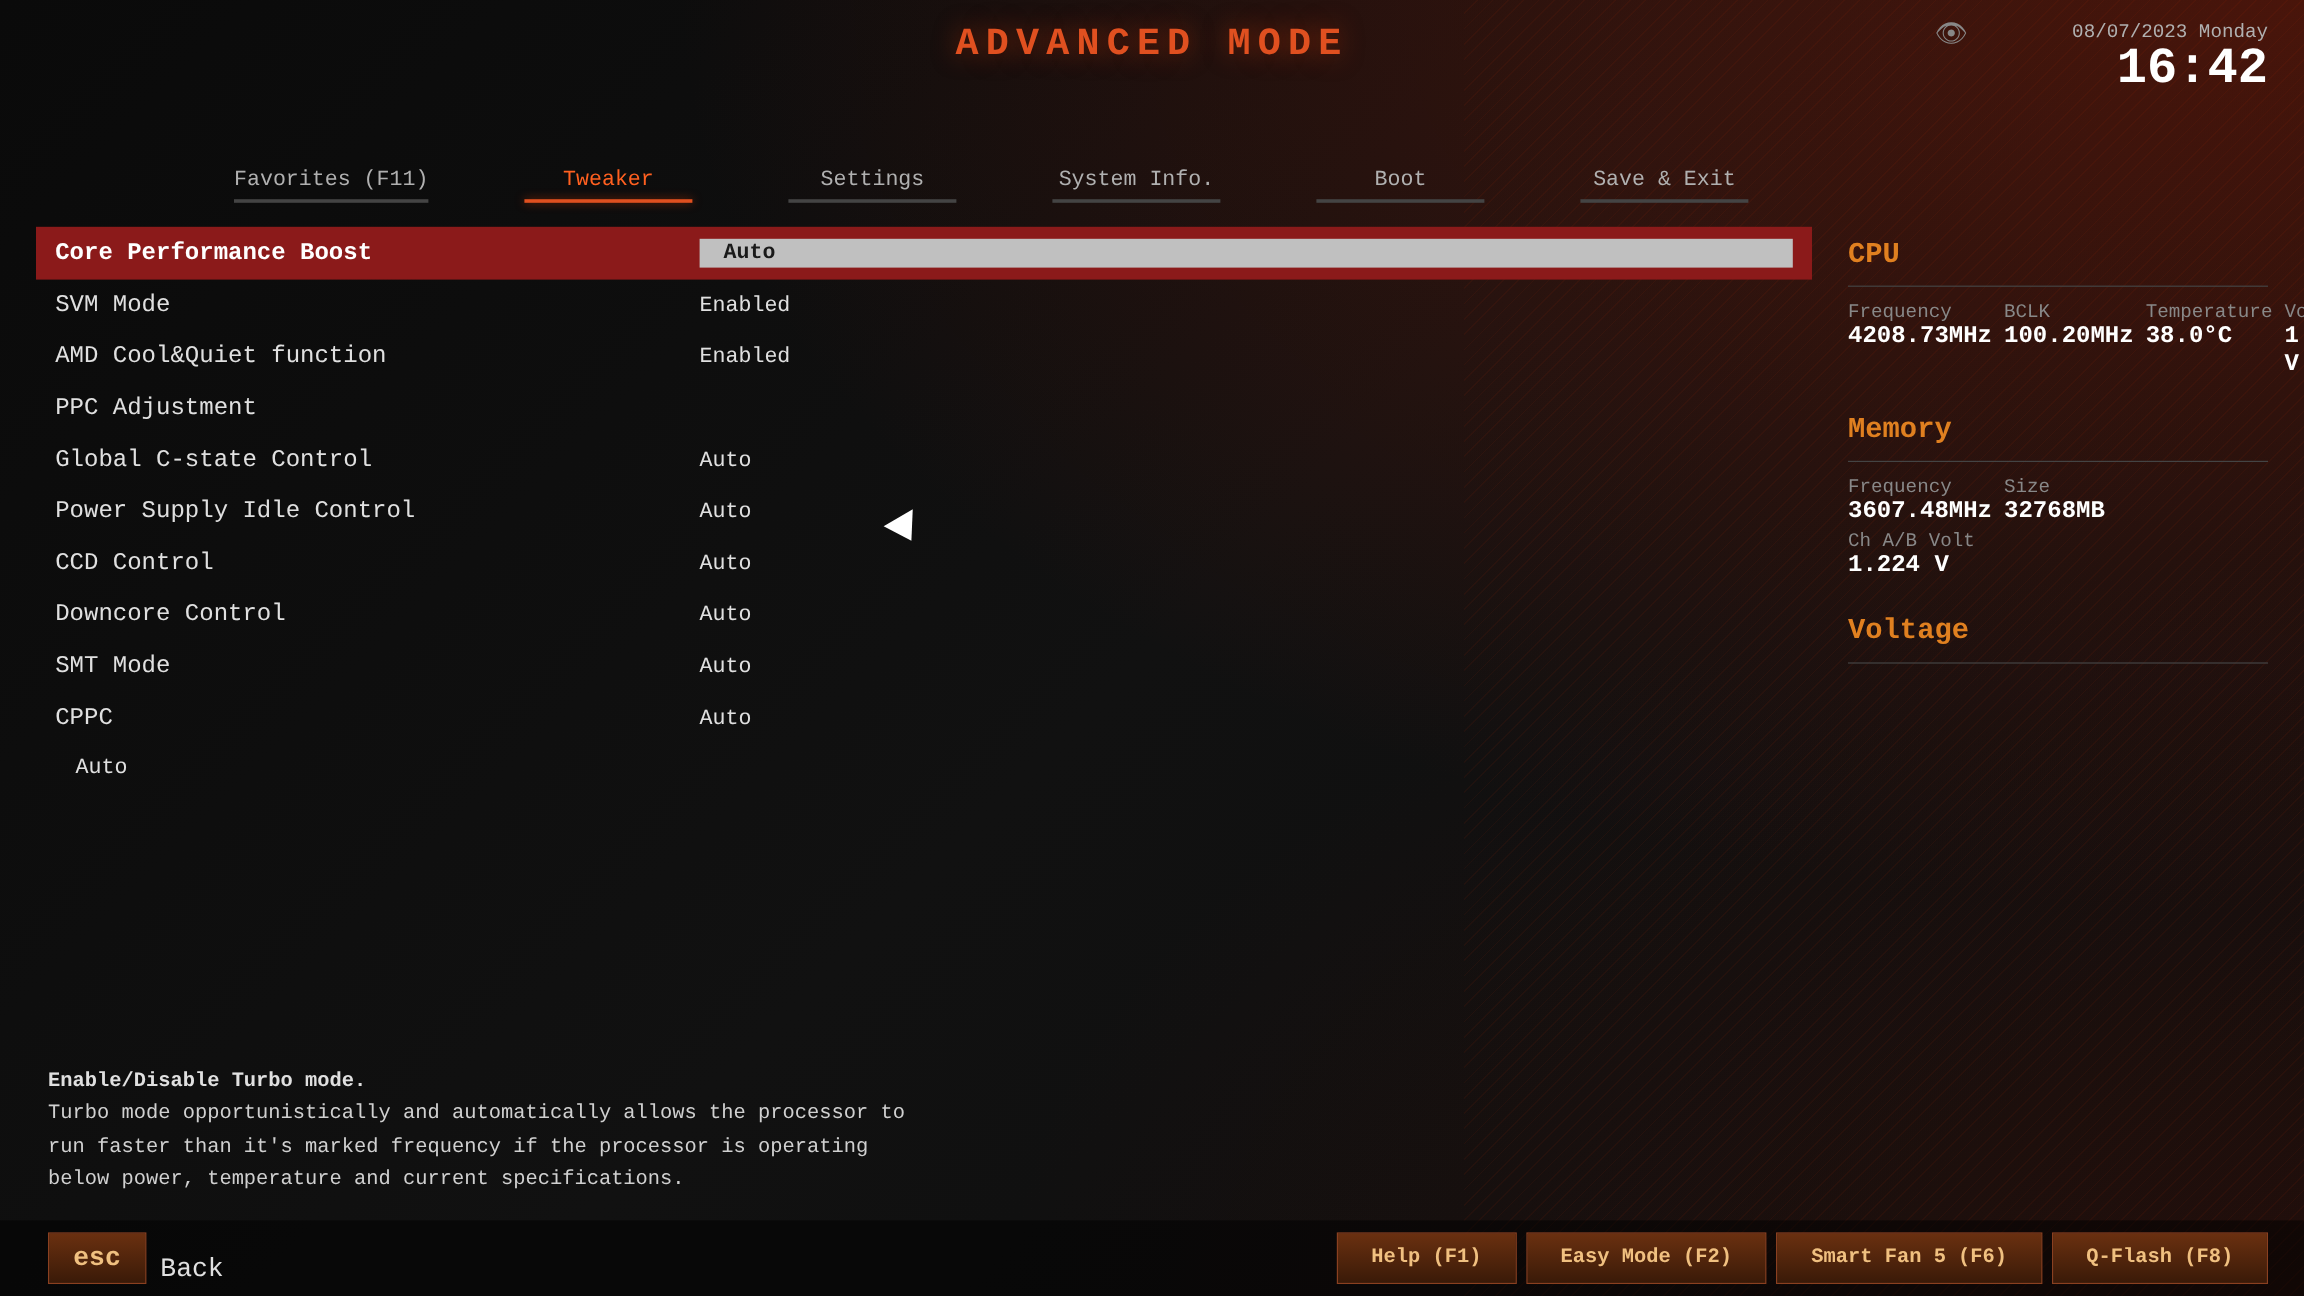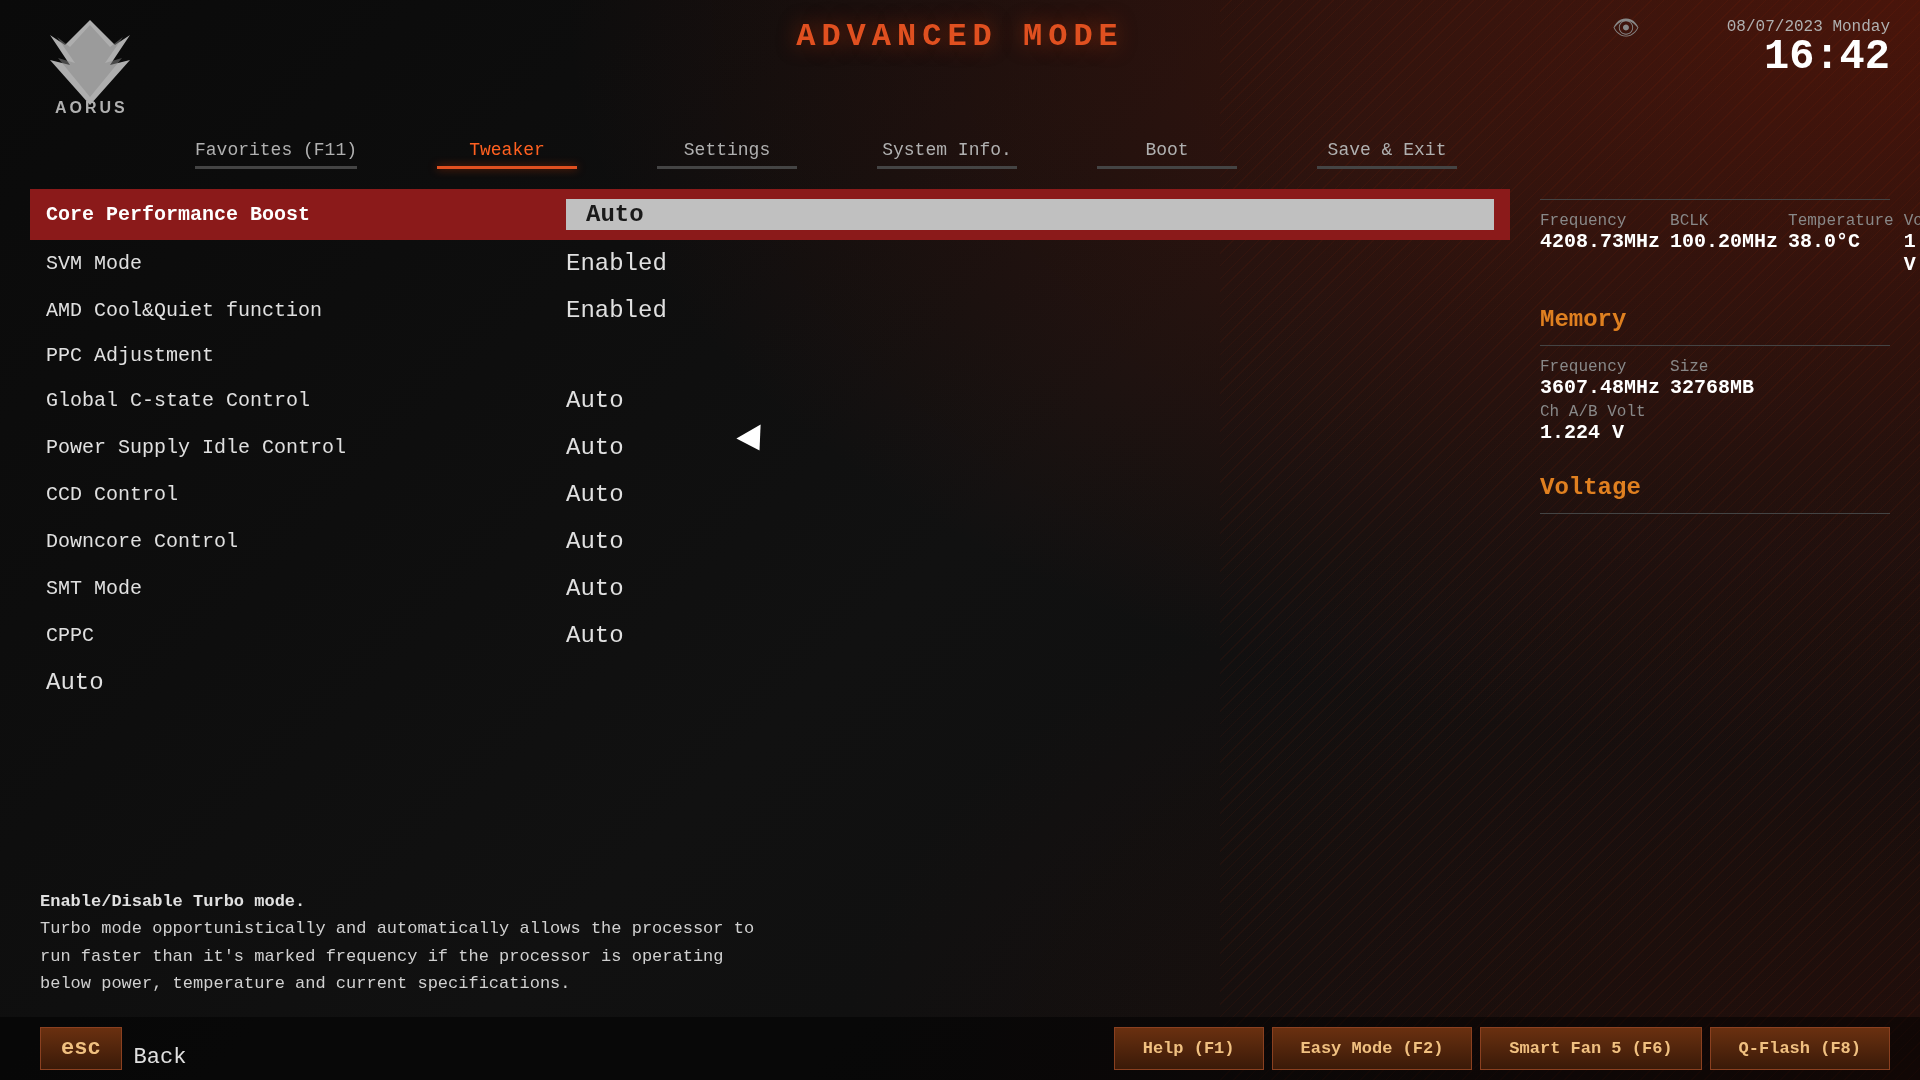--- a/index.html
+++ b/index.html
@@ -189,22 +189,23 @@
       color: #e0e0e0;
     }
 
     .setting-row.highlighted .setting-name {
       color: #ffffff;
       font-weight: bold;
     }
 
     .setting-value {
       flex: 1;
-      font-size: 24px;
+      font-size: 18px;
       color: #e0e0e0;
+      margin-left: 17px;
     }
 
     .setting-row.highlighted .setting-value {
       background: #c0c0c0;
       color: #1a1a1a;
       padding: 2px 20px;
       font-weight: bold;
     }
 
     
@@ -325,28 +326,20 @@
 </head>
 <body>
 
 <div class="bg-texture"></div>
 <div class="bg-lines"></div>
 
 <div class="content">
 
   <div class="header">
 
-    <div class="logo">
-      <svg viewBox="0 0 110 100" xmlns="http://www.w3.org/2000/svg">
-
-        <polygon points="55,5 80,30 95,20 75,50 95,45 55,90 15,45 35,50 15,20 30,30" fill="#c0c0c0" opacity="0.9"></polygon>
-        <polygon points="55,10 75,32 88,22 70,48 87,43 55,82 23,43 40,48 22,22 35,32" fill="#888" opacity="0.5"></polygon>
-        <text x="20" y="98" font-size="16" fill="#b0b0b0" font-family="Arial" font-weight="bold" letter-spacing="3">AORUS</text>
-      </svg>
-    </div>
 
     <div class="title-bar">
       <div class="advanced-mode-title">ADVANCED MODE</div>
     </div>
 
     <div class="eye-icon">👁</div>
 
     <div class="datetime">
       <div class="datetime-date">08/07/2023 Monday</div>
       <div class="datetime-time">16:42</div>
@@ -437,20 +430,21 @@
         <div class="setting-row">
           <div class="setting-value">Auto</div>
         </div>
 
       </div>
     </div>
 
     <div class="right-panel">
 
       <div class="info-section">
+        <div class="info-section-title">CPU</div>
         <div class="info-divider"></div>
         <div class="info-grid">
           <div>
             <div class="info-label">Frequency</div>
             <div class="info-value">4208.73MHz</div>
           </div>
           <div>
             <div class="info-label">BCLK</div>
             <div class="info-value">100.20MHz</div>
           </div>

